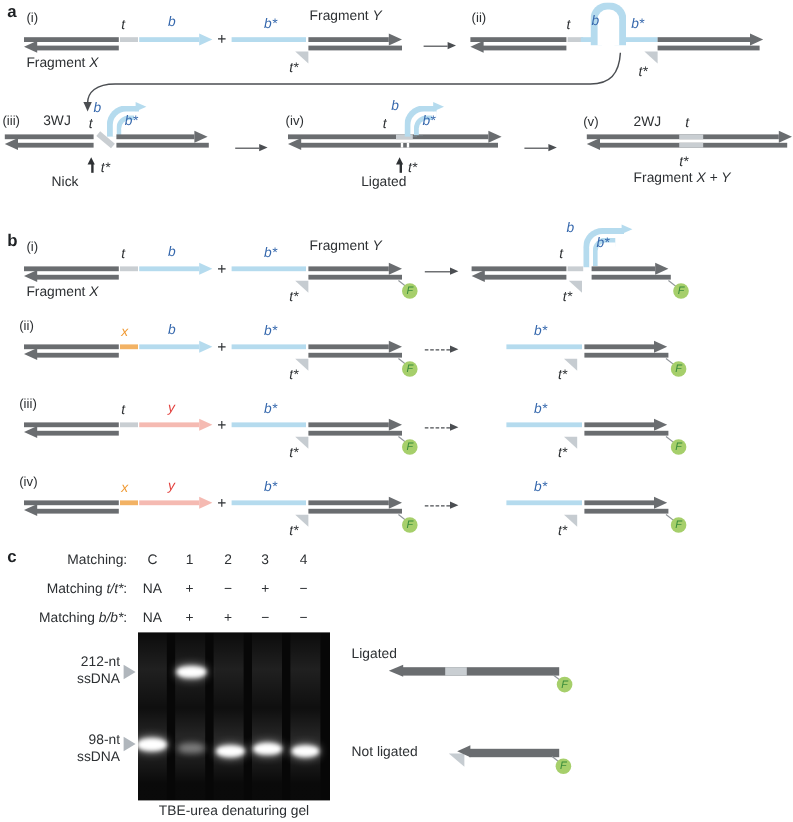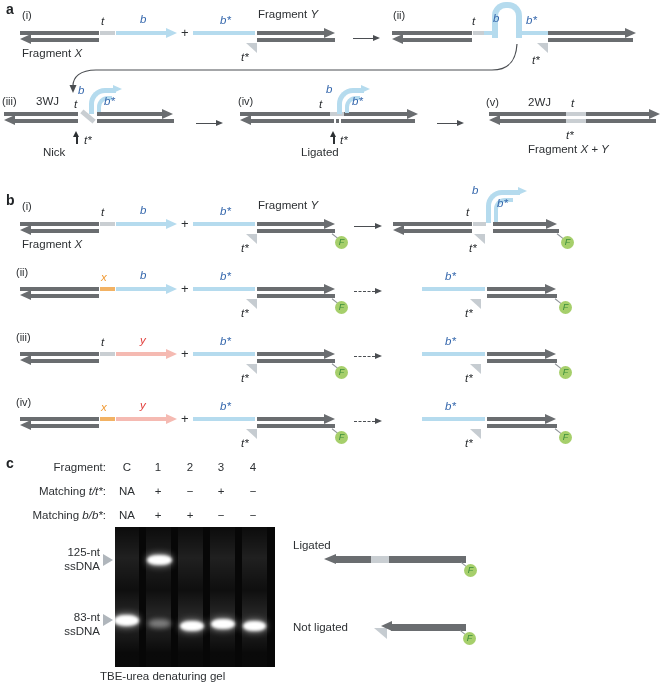--- a/index.html
+++ b/index.html
@@ -2,21 +2,21 @@
 <html><head>
 <meta charset="utf-8">
 <style>
   html,body{margin:0;padding:0;background:#fff}
   .fig{position:relative;width:661px;height:685px;background:#ffffff;
        font-family:"Liberation Sans",sans-serif;color:#2d3033;overflow:hidden}
   .abs{position:absolute}
   .pl{position:absolute;font-weight:bold;font-size:14px;color:#1e2124}
   .sn{position:absolute;font-size:11px;color:#2d3033}
   .txt{position:absolute;font-size:11.5px;color:#2d3033}
-  .ctr{}
+  .ctr{text-align:center}
   .rgt{text-align:right}
   .it{font-style:italic}
   .lbl{position:absolute;font-size:11.5px;font-style:italic;color:#2d3033}
   .blue{color:#3668ad}
   .orange{color:#f09a34}
   .red{color:#e2403d}
   .plus{position:absolute;font-size:13px;color:#2d3033}
   .bar{position:absolute;height:4px;background:#6a6d70}
   .bar.lt{background:#c9ced2}
   .bar.bl{background:#b5dbee}
@@ -279,21 +279,21 @@
   <div class="bar" style="left:487px;top:417px;width:58px"></div>
   <div class="tri rg" style="left:545px;top:414px"></div>
   <div class="bar" style="left:487px;top:424px;width:70px"></div>
   <div class="flag" style="left:470px;top:429px"></div>
   <div class="lbl" style="left:465px;top:437px">t*</div>
   <div class="flink" style="left:554px;top:431px;width:9px"></div>
   <div class="fcirc" style="left:559px;top:431px">F</div>
 
   <div class="pl" style="left:6px;top:455px">c</div>
 
-  <div class="txt rgt" style="left:0px;top:461px;width:106px"><span>Fragment:</span><span class="it"></span><span></span></div>
+  <div class="txt rgt" style="left:0px;top:461px;width:106px"><span>Matching:</span><span class="it"></span><span></span></div>
   <div class="tval" style="left:117px;top:461px">C</div>
   <div class="tval" style="left:148px;top:461px">1</div>
   <div class="tval" style="left:180px;top:461px">2</div>
   <div class="tval" style="left:211px;top:461px">3</div>
   <div class="tval" style="left:243px;top:461px">4</div>
 
   <div class="txt rgt" style="left:0px;top:485px;width:106px"><span>Matching </span><span class="it">t/t*</span><span>:</span></div>
   <div class="tval" style="left:117px;top:485px">NA</div>
   <div class="tval" style="left:148px;top:485px">+</div>
   <div class="tval" style="left:180px;top:485px">−</div>
@@ -314,24 +314,24 @@
     <div class="smear" style="left:95px"></div>
     <div class="smear" style="left:127px"></div>
     <div class="band" style="left:32px;top:28px;width:25px;height:10px"></div>
     <div class="band" style="left:-1px;top:88px;width:25px;height:11px"></div>
     <div class="band faint" style="left:33px;top:92px;width:23px;height:9px"></div>
     <div class="band" style="left:65px;top:94px;width:24px;height:10px"></div>
     <div class="band" style="left:96px;top:92px;width:24px;height:10px"></div>
     <div class="band" style="left:128px;top:94px;width:23px;height:10px"></div>
   </div>
 
-  <div class="txt rgt" style="left:38px;top:546px;width:62px">125-nt</div>
+  <div class="txt rgt" style="left:38px;top:546px;width:62px">212-nt</div>
   <div class="txt rgt" style="left:38px;top:560px;width:62px">ssDNA</div>
   <div class="mark" style="left:103px;top:554px"></div>
-  <div class="txt rgt" style="left:38px;top:611px;width:62px">83-nt</div>
+  <div class="txt rgt" style="left:38px;top:611px;width:62px">98-nt</div>
   <div class="txt rgt" style="left:38px;top:625px;width:62px">ssDNA</div>
   <div class="mark" style="left:103px;top:614px"></div>
 
   <div class="txt ctr" style="left:100px;top:670px;width:190px">TBE-urea denaturing gel</div>
 
   <div class="txt" style="left:293px;top:539px">Ligated</div>
   <div class="tri lg" style="left:324px;top:554px;border-top-width:5.5px;border-bottom-width:5.5px;border-right-width:12px"></div>
   <div class="bar" style="left:335px;top:556px;width:131px;height:7px"></div>
   <div class="bar lt" style="left:371px;top:556px;width:18px;height:7px"></div>
   <div class="flink" style="left:460px;top:565px;width:10px"></div>

